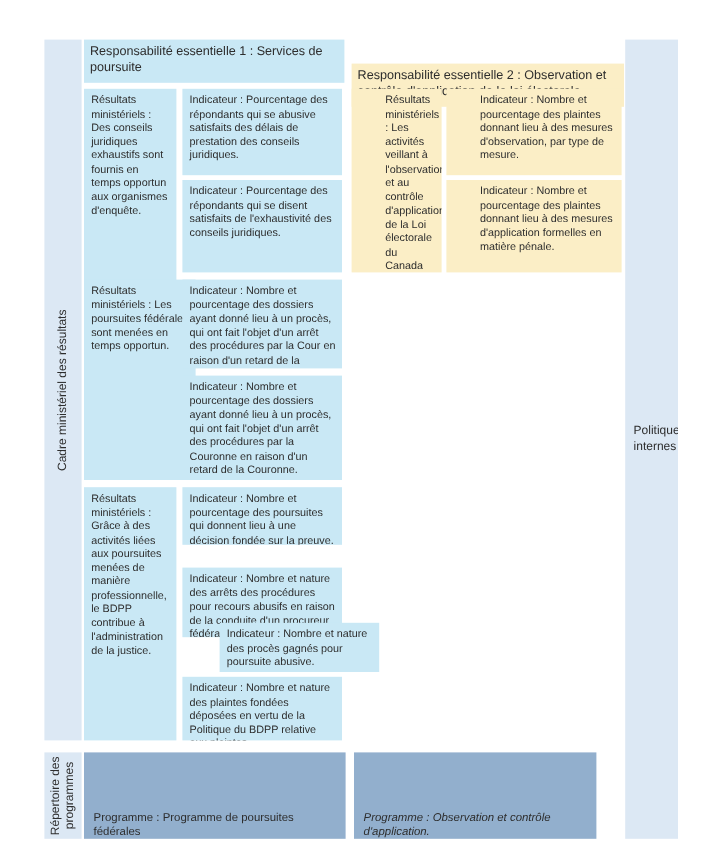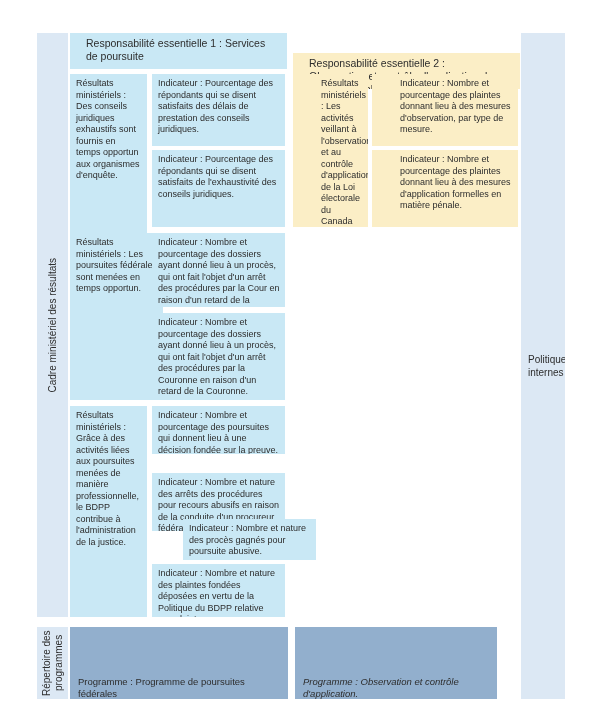--- a/index.html
+++ b/index.html
@@ -25,21 +25,21 @@
     box-sizing:border-box;
     overflow:hidden;
   }
   .blue{background:var(--light-blue);}
   .cream{background:var(--cream);padding-left:28px;}
   .steel{background:var(--steel-blue);}
   .pale{background:var(--pale-blue);}
   .header{
     font-size:10.5px;
     line-height:13px;
-    padding:4px 16px;
+    padding:4px 5px;
   }
   .axis{
     display:flex;align-items:center;justify-content:center;
     padding:0;
   }
   .vtext{
     writing-mode:vertical-rl;
     transform:rotate(180deg);
     font-size:10px;
     line-height:12px;
@@ -71,21 +71,21 @@
   </div>
 
   <div class="cell blue header" style="left:70px;top:33px;width:217px;height:36px;">Responsabilité essentielle 1 : Services de poursuite</div>
   <div class="cell cream header" style="left:293px;top:33px;width:227px;height:36px;margin-top:20px;">Responsabilité essentielle 2 : Observation et contrôle d'application de la loi électorale</div>
 
   <div class="cell pale services" style="left:521px;top:33px;width:44px;height:666px;">
     <span>Politique internes</span>
   </div>
 
   <div class="cell blue" style="left:70px;top:74px;width:77px;height:166px;">Résultats ministériels : Des conseils juridiques exhaustifs sont fournis en temps opportun aux organismes d'enquête.</div>
-  <div class="cell blue" style="left:152px;top:74px;width:133px;height:72px;">Indicateur : Pourcentage des répondants qui se disent satisfaits des délais de prestation des conseils juridiques.</div>
+  <div class="cell blue" style="left:152px;top:74px;width:133px;height:72px;">Indicateur : Pourcentage des répondants qui se abusive satisfaits des délais de prestation des conseils juridiques.</div>
   <div class="cell blue" style="left:152px;top:150px;width:133px;height:77px;">Indicateur : Pourcentage des répondants qui se disent satisfaits de l'exhaustivité des conseils juridiques.</div>
 
   <div class="cell cream" style="left:293px;top:74px;width:75px;height:153px;">Résultats ministériels : Les activités veillant à l'observation et au contrôle d'application de la Loi électorale du Canada contribuent à l'intégrité du processus électoral.</div>
   <div class="cell cream" style="left:372px;top:74px;width:146px;height:72px;">Indicateur : Nombre et pourcentage des plaintes donnant lieu à des mesures d'observation, par type de mesure.</div>
   <div class="cell cream" style="left:372px;top:150px;width:146px;height:77px;">Indicateur : Nombre et pourcentage des plaintes donnant lieu à des mesures d'application formelles en matière pénale.</div>
 
   <div class="cell blue" style="left:70px;top:233px;width:93px;height:167px;">Résultats ministériels : Les poursuites fédérales sont menées en temps opportun.</div>
   <div class="cell blue" style="left:152px;top:233px;width:133px;height:74px;">Indicateur : Nombre et pourcentage des dossiers ayant donné lieu à un procès, qui ont fait l'objet d'un arrêt des procédures par la Cour en raison d'un retard de la Couronne.</div>
   <div class="cell blue" style="left:152px;top:313px;width:133px;height:87px;">Indicateur : Nombre et pourcentage des dossiers ayant donné lieu à un procès, qui ont fait l'objet d'un arrêt des procédures par la Couronne en raison d'un retard de la Couronne.</div>
 

